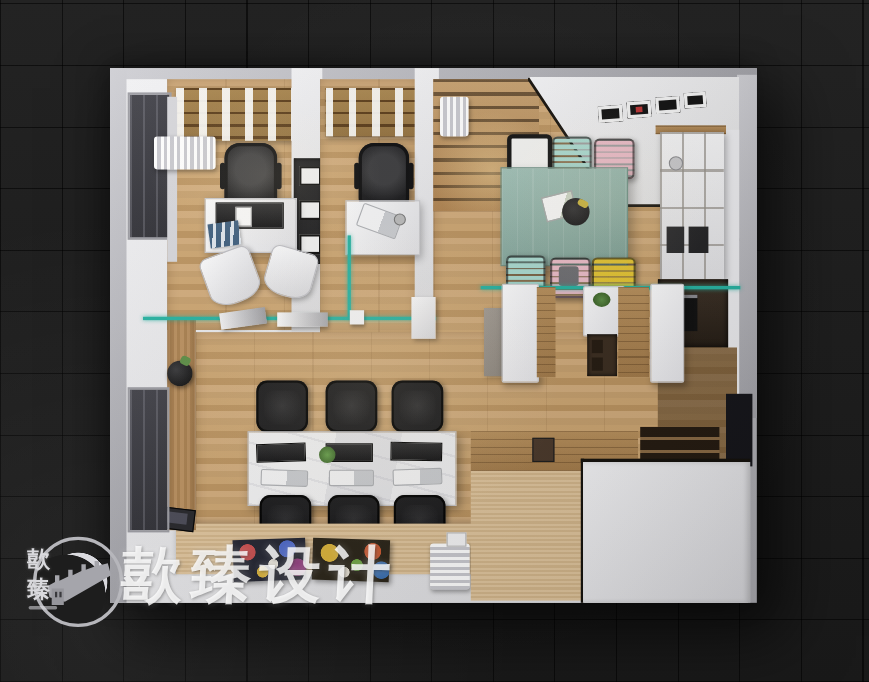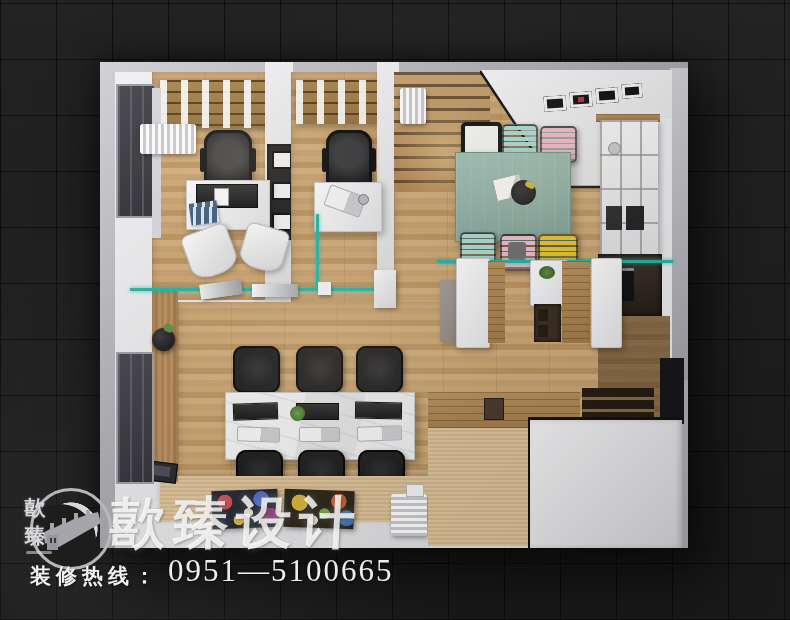--- a/index.html
+++ b/index.html
@@ -276,16 +276,14 @@
       <rect x="12" y="38" width="11" height="15" fill="#96969c"></rect>
       <rect x="15" y="41" width="2" height="5" fill="#3a3a3e"></rect>
       <rect x="19" y="41" width="2" height="5" fill="#3a3a3e"></rect>
     </svg>
   </div>
   <div class="a logoChar" style="left:22px;top:494px;">歖</div>
   <div class="a logoChar" style="left:22px;top:522px;">臻</div>
   <div id="logo-subtext" class="a"></div>
 
   <div id="watermark" class="a">歖臻设计</div>
-  <div id="hotline-label" class="a">装修热线：</div>
-  <div id="hotline-number" class="a">0951—5100665</div>
 
 </div>
 
 </body></html>

